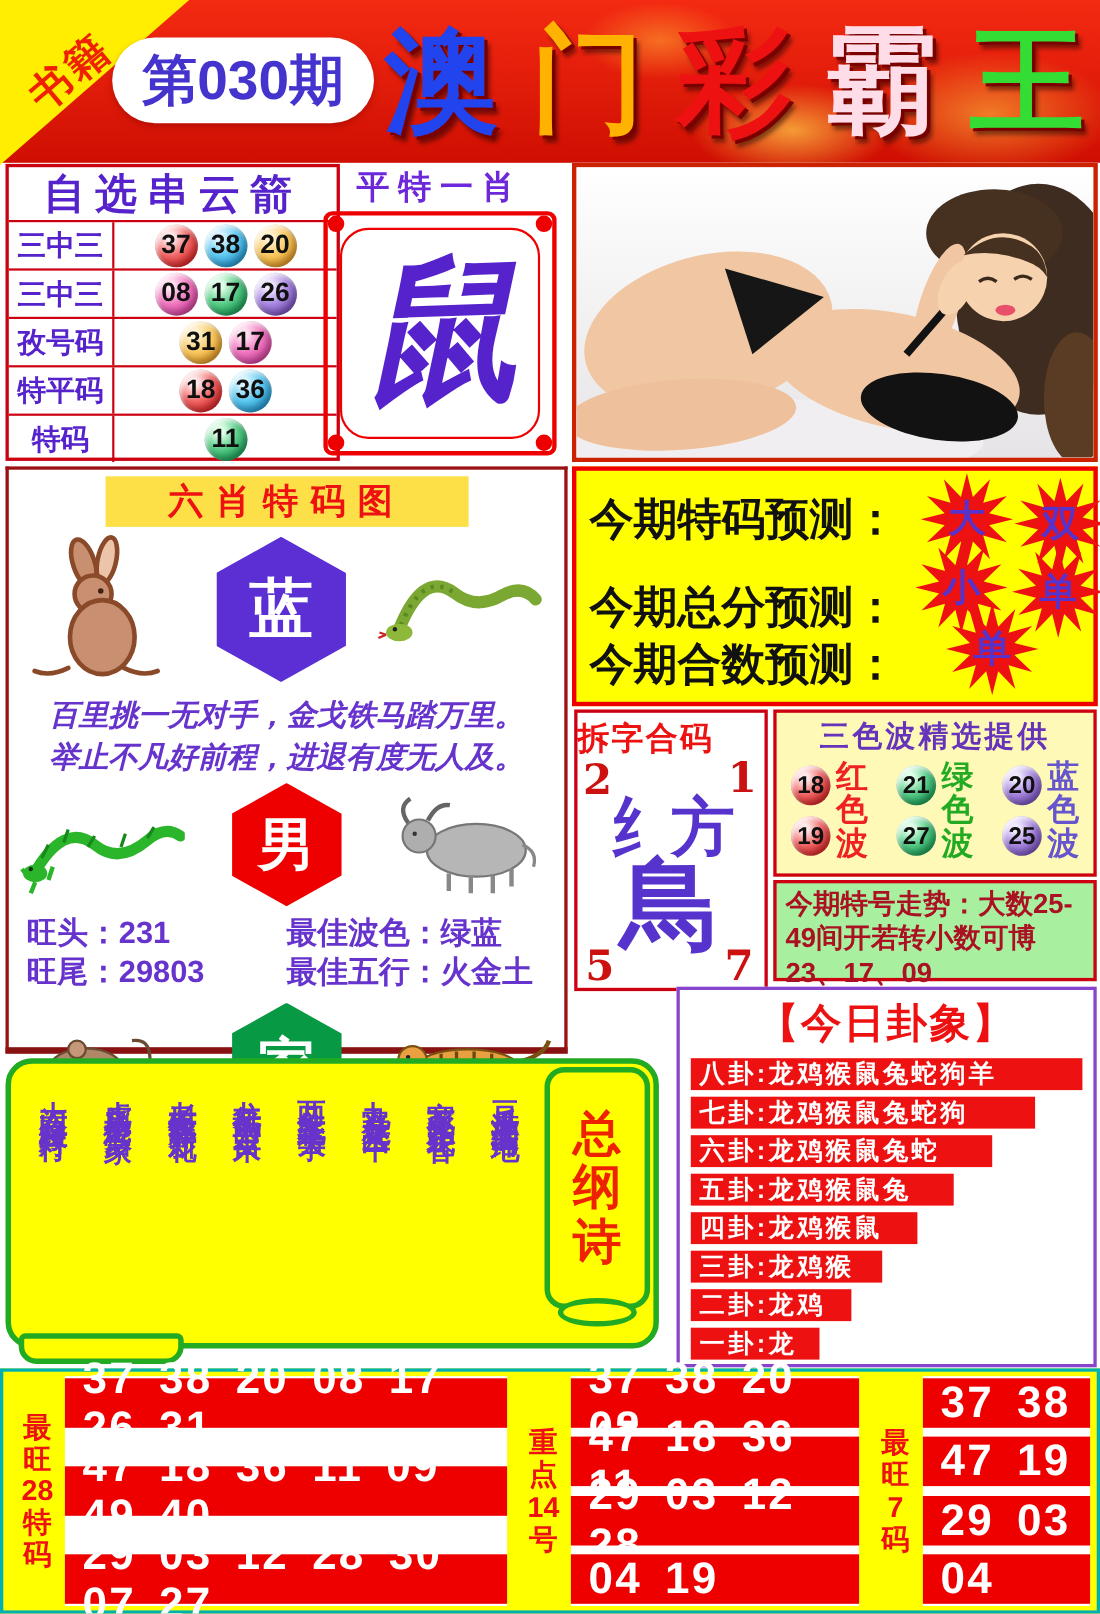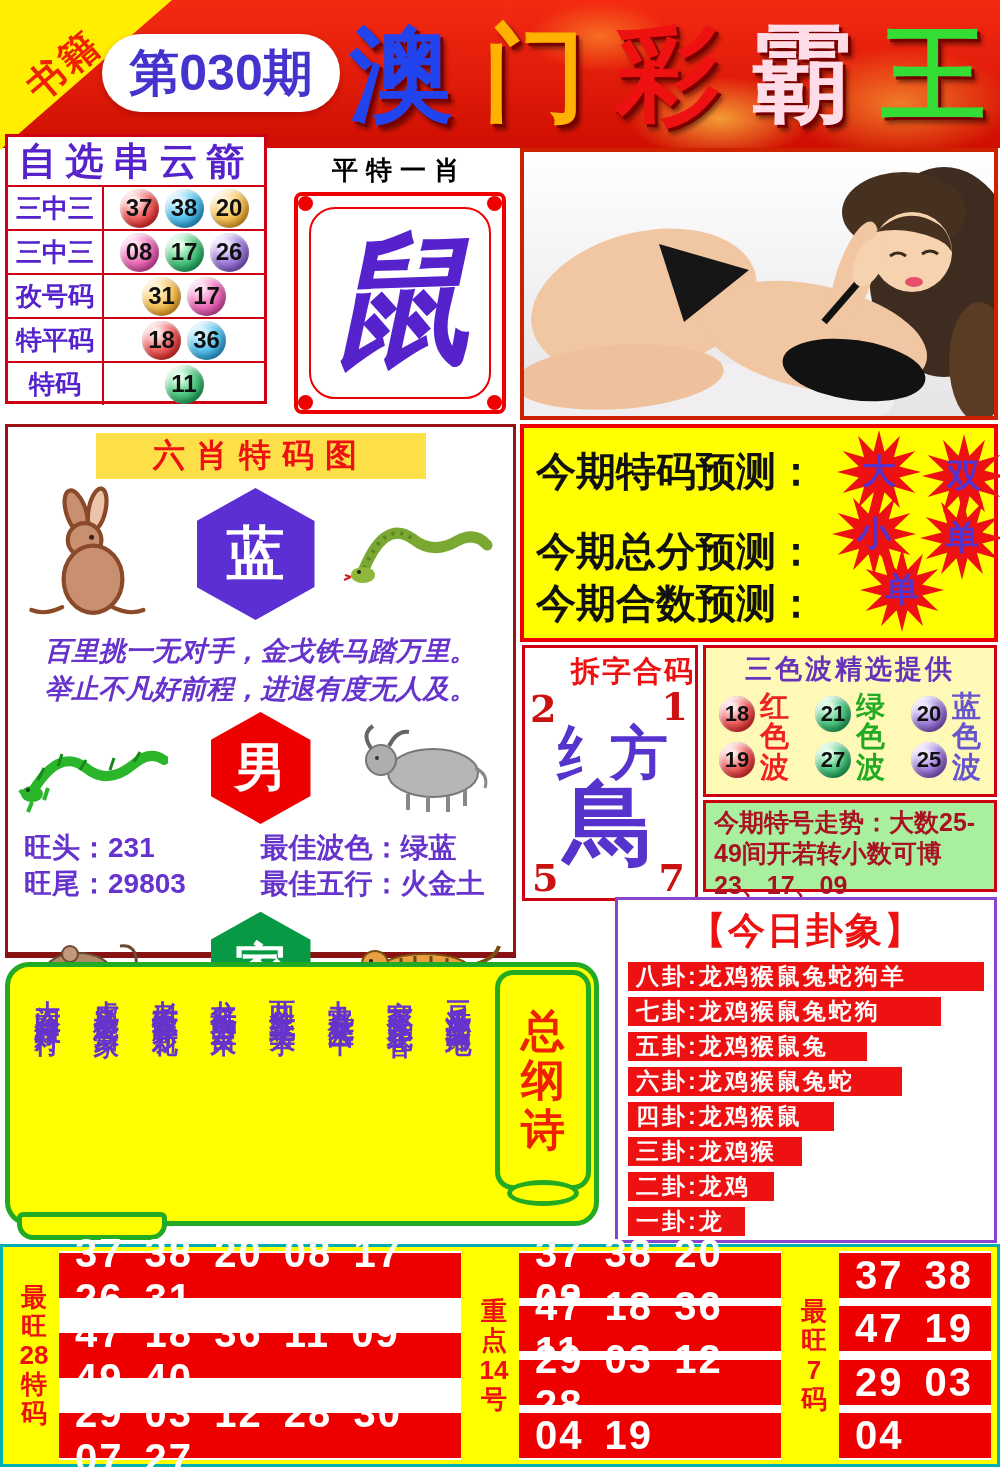--- a/index.html
+++ b/index.html
@@ -16,42 +16,42 @@
     clip-path:polygon(0 0,100% 0,0 100%);}
   .corner-tri span{position:absolute;left:22px;top:40px;transform:rotate(-40deg);
     font-size:38px;font-weight:900;color:#ee2200;letter-spacing:4px;}
   .issue-pill{position:absolute;left:102px;top:34px;width:238px;height:78px;border-radius:44px;
     background:#ffffff;display:flex;align-items:center;justify-content:center;
     font-size:50px;font-weight:900;color:#4433cc;box-shadow:0 3px 6px rgba(120,0,0,.35);}
   .main-title{position:absolute;left:335px;top:4px;width:665px;height:140px;display:flex;
     align-items:center;justify-content:space-around;font-weight:900;font-size:104px;line-height:1;}
   .main-title span{text-shadow:3px 3px 0 #7a0000,5px 6px 4px rgba(0,0,0,.45);}
   
-  .pick{position:absolute;left:5px;top:134px;width:262px;height:270px;background:#fff;
+  .pick{position:absolute;left:5px;top:149px;width:304px;height:270px;background:#fff;
     border:3px solid #cc0011;box-sizing:border-box;}
   .pick-title{height:48px;display:flex;align-items:center;justify-content:center;
     font-size:38px;font-weight:900;color:#5522cc;letter-spacing:9px;}
   .pick-row{display:flex;height:42px;border-top:2px solid #cc0011;align-items:stretch;}
   .pick-label{width:94px;border-right:2px solid #cc0011;display:flex;align-items:center;
     justify-content:center;font-size:26px;font-weight:900;color:#5522cc;}
   .pick-balls{flex:1;display:flex;align-items:center;justify-content:center;gap:6px;}
   .ball{border-radius:50%;display:flex;align-items:center;justify-content:center;font-weight:900;
     color:#101010;box-shadow:inset -3px -4px 6px rgba(0,0,0,.28),inset 2px 3px 4px rgba(255,255,255,.85);}
   .ball.sz40{width:39px;height:39px;font-size:24px;}
   .ball.sz36{width:36px;height:36px;font-size:22px;}
   .ball.red{background:radial-gradient(circle at 35% 30%,#ffe8e8 10%,#f26868 45%,#d81818 85%);}
   .ball.blue{background:radial-gradient(circle at 35% 30%,#d8f4ff 10%,#5ec8f0 45%,#1890cc 85%);}
   .ball.orange{background:radial-gradient(circle at 35% 30%,#fff2d0 10%,#f8c860 45%,#e09018 85%);}
   .ball.pink{background:radial-gradient(circle at 35% 30%,#ffe0f0 10%,#f078c0 45%,#d03898 85%);}
   .ball.green{background:radial-gradient(circle at 35% 30%,#e0ffe8 10%,#58cc88 45%,#109950 85%);}
   .ball.purple{background:radial-gradient(circle at 35% 30%,#f0e8ff 10%,#a888e0 45%,#7048b8 85%);}
   
   .pingte{position:absolute;left:282px;top:150px;width:236px;height:270px;}
   .pingte-title{height:40px;display:flex;align-items:center;justify-content:center;
-    font-size:26px;font-weight:900;color:#000000;letter-spacing:8px;}
+    font-size:30px;font-weight:900;color:#6d28d9;letter-spacing:8px;}
   .pingte-frame{position:relative;width:212px;height:222px;margin:2px auto 0;}
   .pf-outer{position:absolute;inset:0;border:4px solid #ee0000;border-radius:8px;}
   .pf-inner{position:absolute;inset:15px;border:2px solid #ee0000;border-radius:26px;}
   .pf-dot{position:absolute;width:15px;height:15px;border-radius:50%;background:#ee0000;}
   .pingte-zodiac{position:absolute;inset:0;display:flex;align-items:center;justify-content:center;
     font-size:142px;font-weight:900;color:#5522cc;font-family:"DejaVu Serif",serif;
     font-style:italic;transform:rotate(-2deg);}
   
   .photo{position:absolute;left:520px;top:148px;width:478px;height:272px;border:4px solid #cc2200;
     box-sizing:border-box;overflow:hidden;background:#f4f3f2;}
@@ -76,21 +76,21 @@
     align-items:center;justify-content:center;color:#fff;font-weight:900;}
   .hex.big{width:118px;height:132px;font-size:58px;}
   .hex.med{width:100px;height:112px;font-size:52px;}
   .lx-poem{text-align:center;color:#6633cc;font-size:27px;line-height:1.35;margin:4px 0;
     font-family:"DejaVu Serif",serif;font-style:italic;font-weight:700;}
   .lx-stats{display:flex;padding:2px 10px;margin:4px 0;}
   .lx-stats .col{width:50%;font-size:28px;font-weight:900;color:#6633cc;line-height:1.3;}
   
   .chaizi{position:absolute;left:522px;top:645px;width:176px;height:256px;background:#fff;
     border:3px solid #cc0011;box-sizing:border-box;}
-  .cz-title{text-align:right;font-size:29px;font-weight:900;color:#ee1111;letter-spacing:2px;margin-top:4px;font-family:Liberation Mono, monospace;}
+  .cz-title{text-align:left;font-size:29px;font-weight:900;color:#ee1111;letter-spacing:2px;margin-top:4px;font-family:Liberation Mono, monospace;}
   .cz-char{position:relative;height:208px;display:flex;flex-direction:column;align-items:center;
     justify-content:center;color:#5533cc;font-weight:900;}
   .cz-top{font-size:58px;line-height:.95;letter-spacing:-2px;}
   .cz-bottom{font-size:92px;line-height:.95;}
   .cz-n{position:absolute;font-family:"DejaVu Serif",serif;font-size:38px;font-weight:700;color:#cc1111;}
   .cn0{left:5px;top:-6px}.cn1{right:7px;top:-8px}.cn2{left:7px;bottom:0}.cn3{right:10px;bottom:0}
   
   .sanse{position:absolute;left:703px;top:645px;width:294px;height:152px;background:#fff9b8;
     border:3px solid #cc0011;box-sizing:border-box;}
   .ss-title{text-align:center;font-size:27px;font-weight:900;color:#6633bb;letter-spacing:3px;margin-top:3px;}
@@ -381,22 +381,22 @@
 
   <div class="trend">
     <span>今期特号走势：大数25-49间开若转小数可博23、17、09</span>
   </div>
 
   <div class="gua">
     <div class="gua-title">【今日卦象】</div>
     <div id="gua-bars">
         <div class="gua-bar" style="width: 100%;">八卦:龙鸡猴鼠兔蛇狗羊</div>
         <div class="gua-bar" style="width: 88%;">七卦:龙鸡猴鼠兔蛇狗</div>
+        <div class="gua-bar" style="width: 77%;">六卦:龙鸡猴鼠兔蛇</div>
         <div class="gua-bar" style="width: 67%;">五卦:龙鸡猴鼠兔</div>
-        <div class="gua-bar" style="width: 77%;">六卦:龙鸡猴鼠兔蛇</div>
         <div class="gua-bar" style="width: 58%;">四卦:龙鸡猴鼠</div>
         <div class="gua-bar" style="width: 49%;">三卦:龙鸡猴</div>
         <div class="gua-bar" style="width: 41%;">二卦:龙鸡</div>
         <div class="gua-bar" style="width: 33%;">一卦:龙</div>
       </div>
   </div>
 
   <div class="scroll">
     <div class="sc-main"></div>
     <div class="sc-curl"></div>

